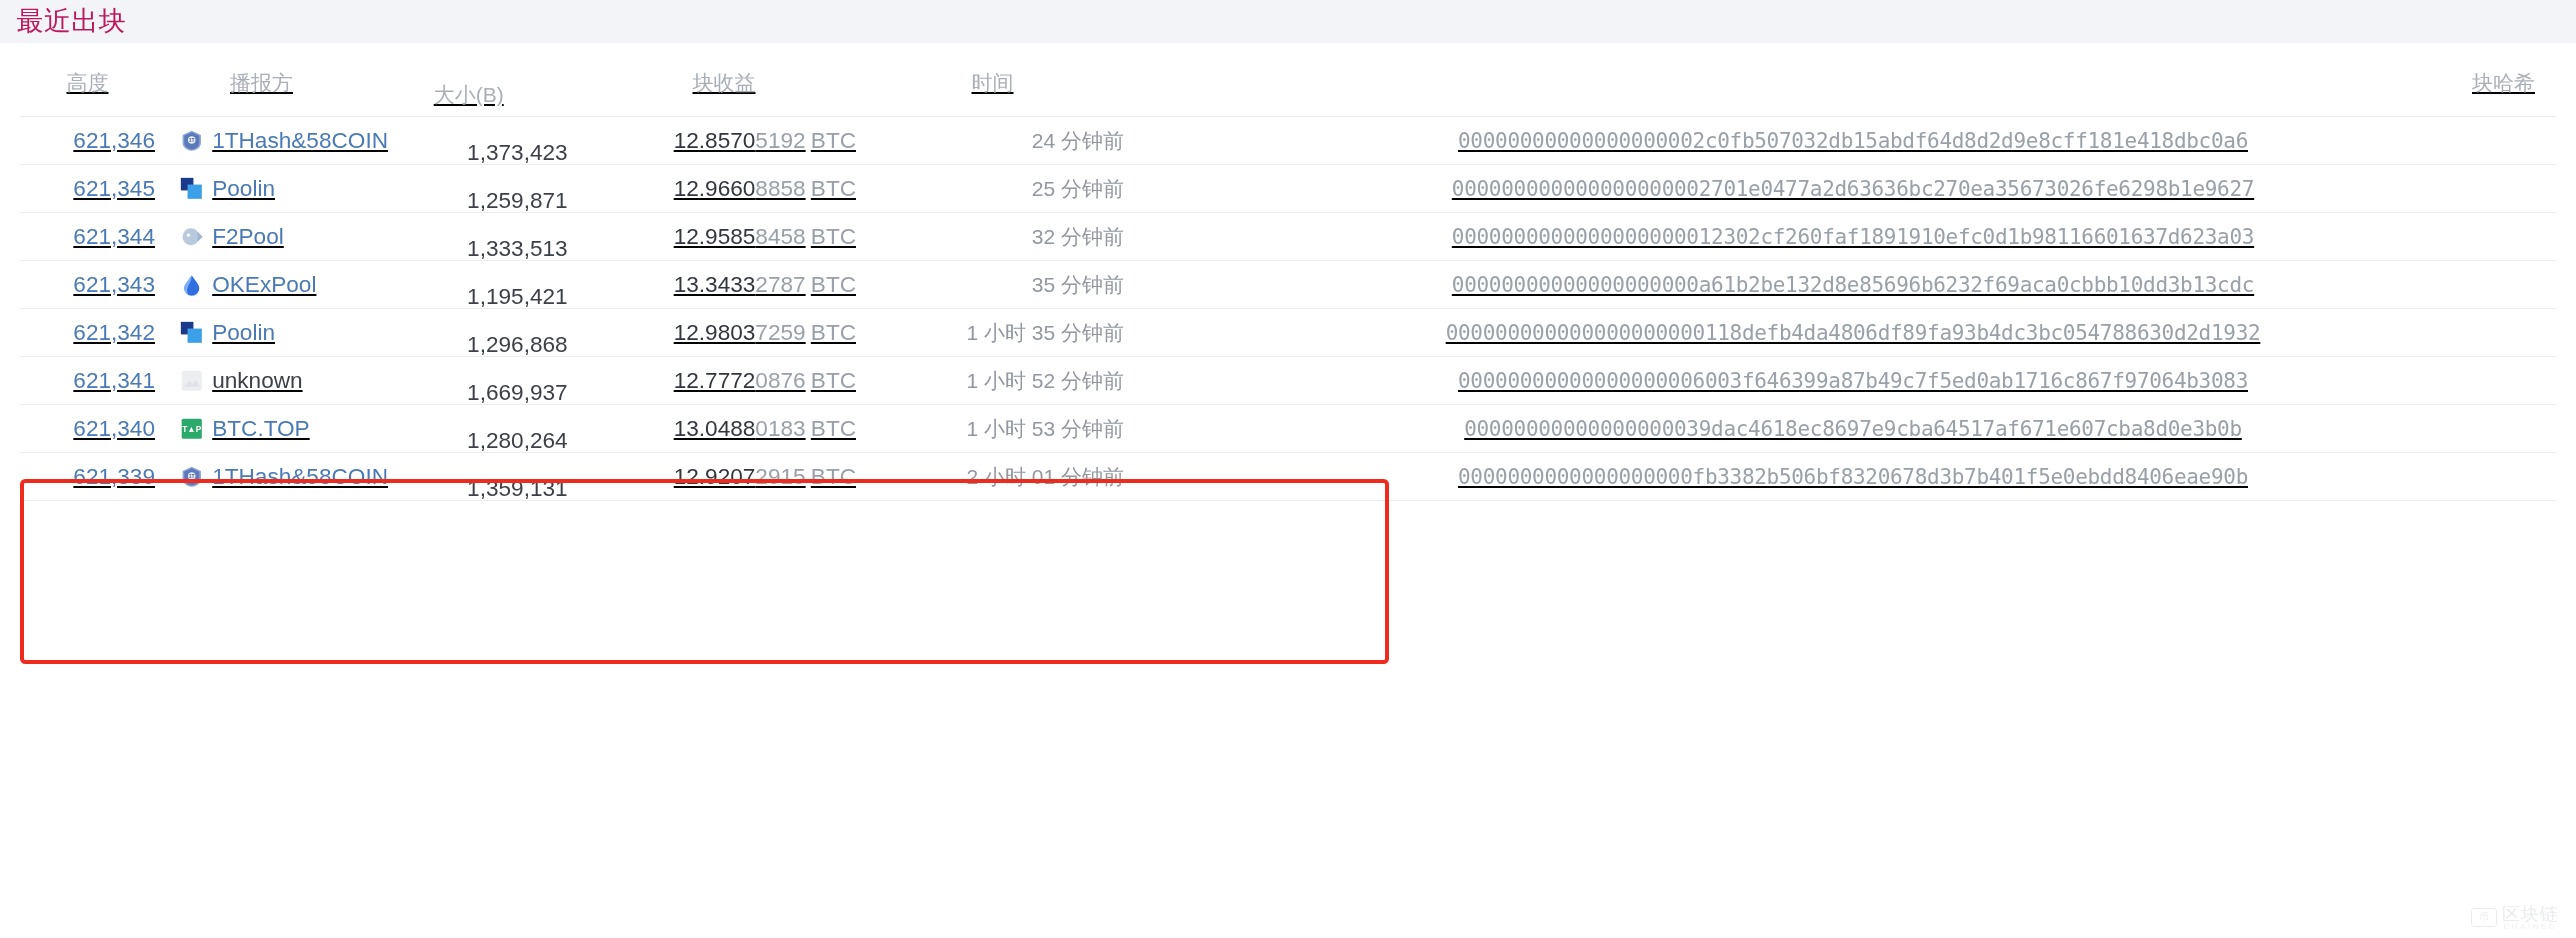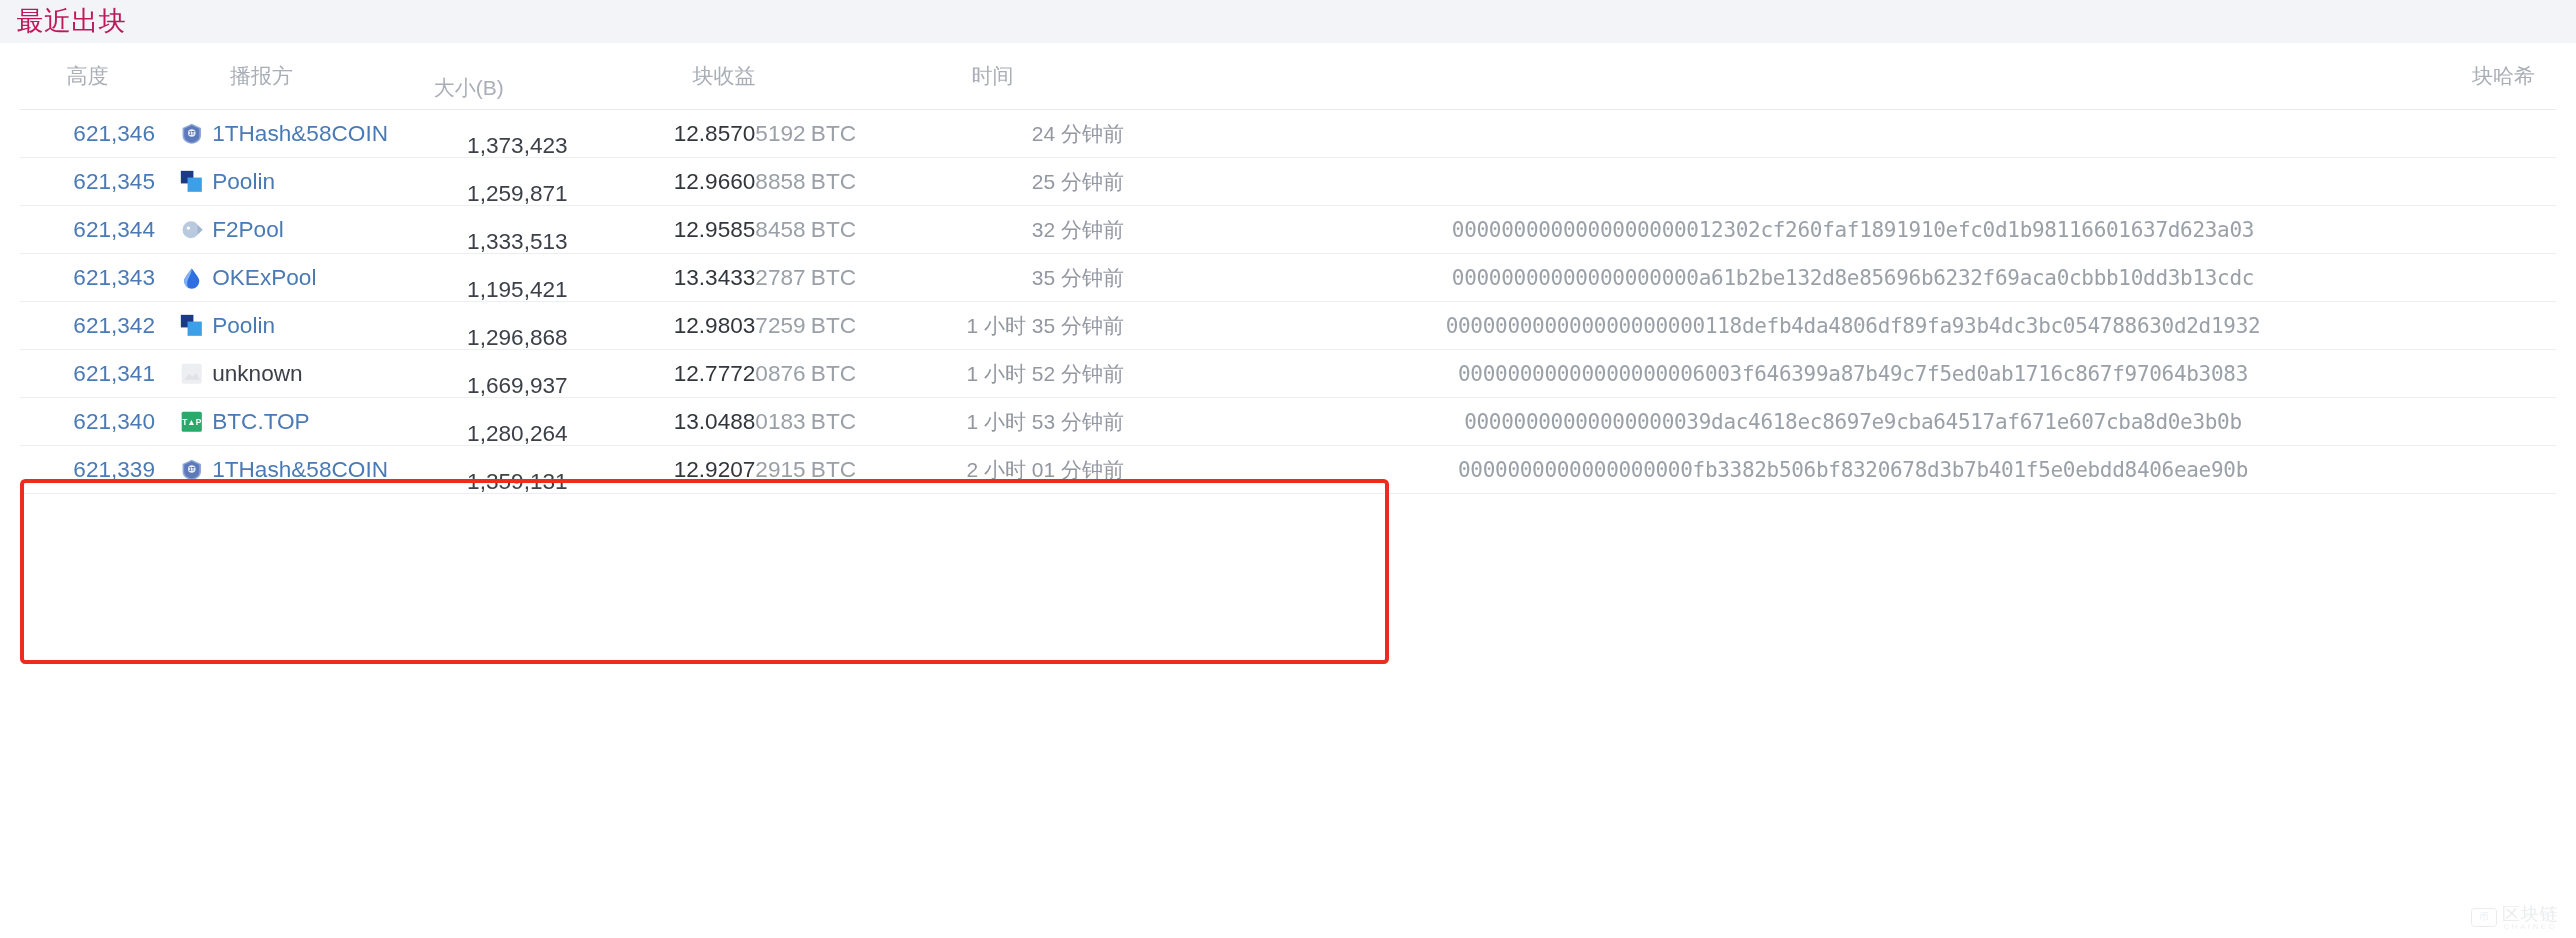--- a/index.html
+++ b/index.html
@@ -22,21 +22,21 @@
     color:#be185d; letter-spacing:0.4px;
   }
 
   
   .card{
     position:absolute; left:0; top:43px; width:2576px; height:896px;
     background:#ffffff;
   }
 
   
-  .tbl{ position:absolute; left:20px; top:0px; width:2536px; }
+  .tbl{ position:absolute; left:20px; top:7px; width:2536px;text-decoration:underline; }
   .trow{
     position:relative; display:flex; align-items:center;
     height:48px; border-bottom:0.9px solid #eceef1;
   }
   .trow.head{ height:67px; border-bottom:0.9px solid #e8eaee; }
   .trow.head .c{ color:#a9aeb7; font-size:21px; font-weight:400; }
 
   .c{ flex:none; font-size:22px; color:#3c4049; }
   .c-height { width:135px; text-align:right; }
   .c-pool   { width:213px; padding-left:25px; display:flex; align-items:center; }
@@ -126,35 +126,37 @@
                   <path d="M14 4 L23 8 v8 c0 5-4 7.5-9 8.5 C9 23.5 5 21 5 16 V8z" fill="#5c79bb"></path>
                   <circle cx="14" cy="13" r="4.5" fill="#e9eef8"></circle>
                   <text x="14" y="16" font-size="6" font-family="Liberation Sans, sans-serif" font-weight="bold" fill="#4a66a8" text-anchor="middle">1T</text>
                 </svg>
               </span>
               <span class="pool-name">1THash&amp;58COIN</span>
             </div>
             <div class="c c-size"><span class="size-val">1,373,423</span></div>
             <div class="c c-reward"><span class="reward-main">12.8570</span><span class="reward-dim">5192</span><span class="reward-unit">BTC</span></div>
             <div class="c c-time"><span class="time-val">24 分钟前</span></div>
+            <div class="c c-hash"><span class="hash-val">00000000000000000002c0fb507032db15abdf64d8d2d9e8cff181e418dbc0a6</span></div>
           </div>
           <div class="trow">
             <div class="c c-height"><a class="height-link" href="#">621,345</a></div>
             <div class="c c-pool">
               <span>
                 <svg class="picon" viewBox="0 0 28 28">
                   <rect x="1" y="1" width="15" height="15" fill="#1b3a8c"></rect>
                   <rect x="9" y="9" width="17" height="17" fill="#3ca0e8"></rect>
                 </svg>
               </span>
               <span class="pool-name">Poolin</span>
             </div>
             <div class="c c-size"><span class="size-val">1,259,871</span></div>
             <div class="c c-reward"><span class="reward-main">12.9660</span><span class="reward-dim">8858</span><span class="reward-unit">BTC</span></div>
             <div class="c c-time"><span class="time-val">25 分钟前</span></div>
+            <div class="c c-hash"><span class="hash-val">000000000000000000002701e0477a2d63636bc270ea35673026fe6298b1e9627</span></div>
           </div>
           <div class="trow">
             <div class="c c-height"><a class="height-link" href="#">621,344</a></div>
             <div class="c c-pool">
               <span>
                 <svg class="picon" viewBox="0 0 28 28">
                   <circle cx="13" cy="14" r="10" fill="#b9c9de"></circle>
                   <path d="M21 8 L27 14 L21 20 Z" fill="#9fb6d2"></path>
                   <circle cx="10" cy="12" r="2" fill="#ffffff"></circle>
                 </svg>

